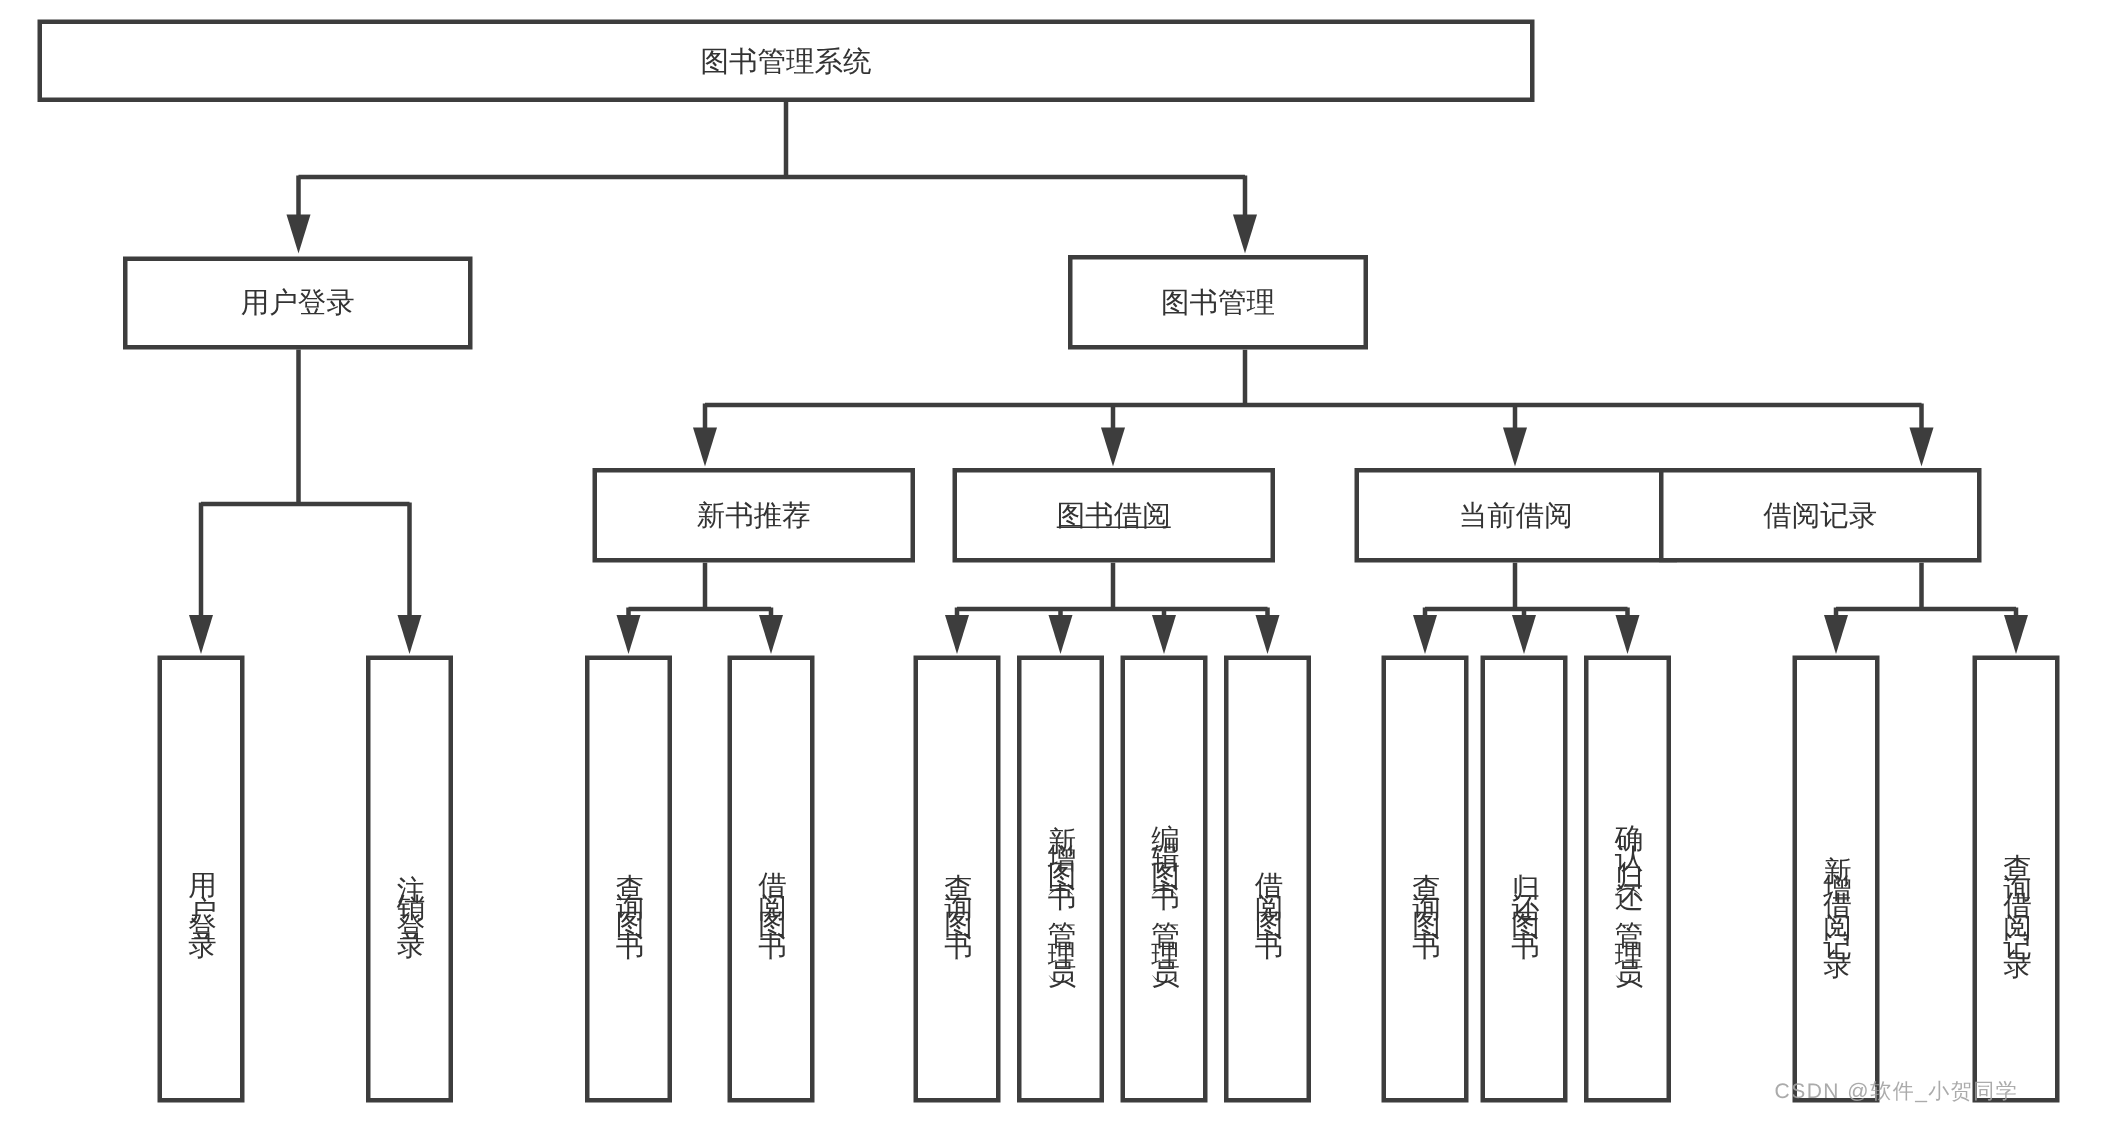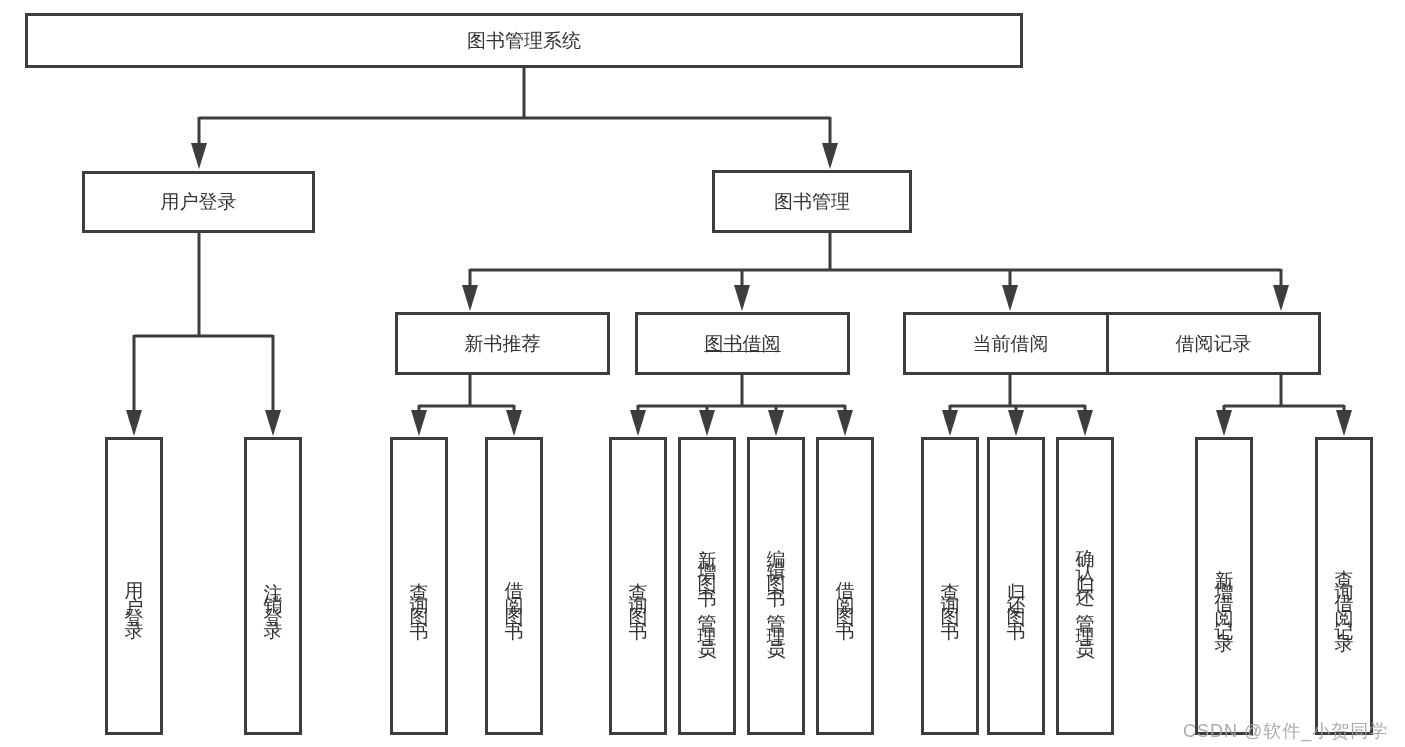--- a/index.html
+++ b/index.html
@@ -30,21 +30,21 @@
   .n-records{left:1106px;}
   
   .leaf{top:437px;width:58px;height:298px;}
   .l-ul1{left:105px;} .l-ul2{left:244px;}
   .l-nb1{left:390px;} .l-nb2{left:485px;}
   .l-bb1{left:609px;} .l-bb2{left:678px;} .l-bb3{left:747px;} .l-bb4{left:816px;}
   .l-cb1{left:921px;} .l-cb2{left:987px;} .l-cb3{left:1056px;}
   .l-br1{left:1195px;} .l-br2{left:1315px;}
   .watermark{
     position:absolute;left:1183px;top:719px;z-index:5;
-    font-size:18px;color:rgba(162,162,162,0.9);letter-spacing:1px;
+    font-size:14px;color:rgba(162,162,162,0.9);letter-spacing:1px;
   }
 </style>
 </head>
 <body>
 
 <div id="canvas">
 
   <svg id="wires" width="1405" height="747" viewBox="0 0 1405 747">
     <path fill="none" stroke="#3d3d3d" stroke-width="3" d="
       M524 68 V118 M199 118 H830 M199 117 V148 M830 117 V148

